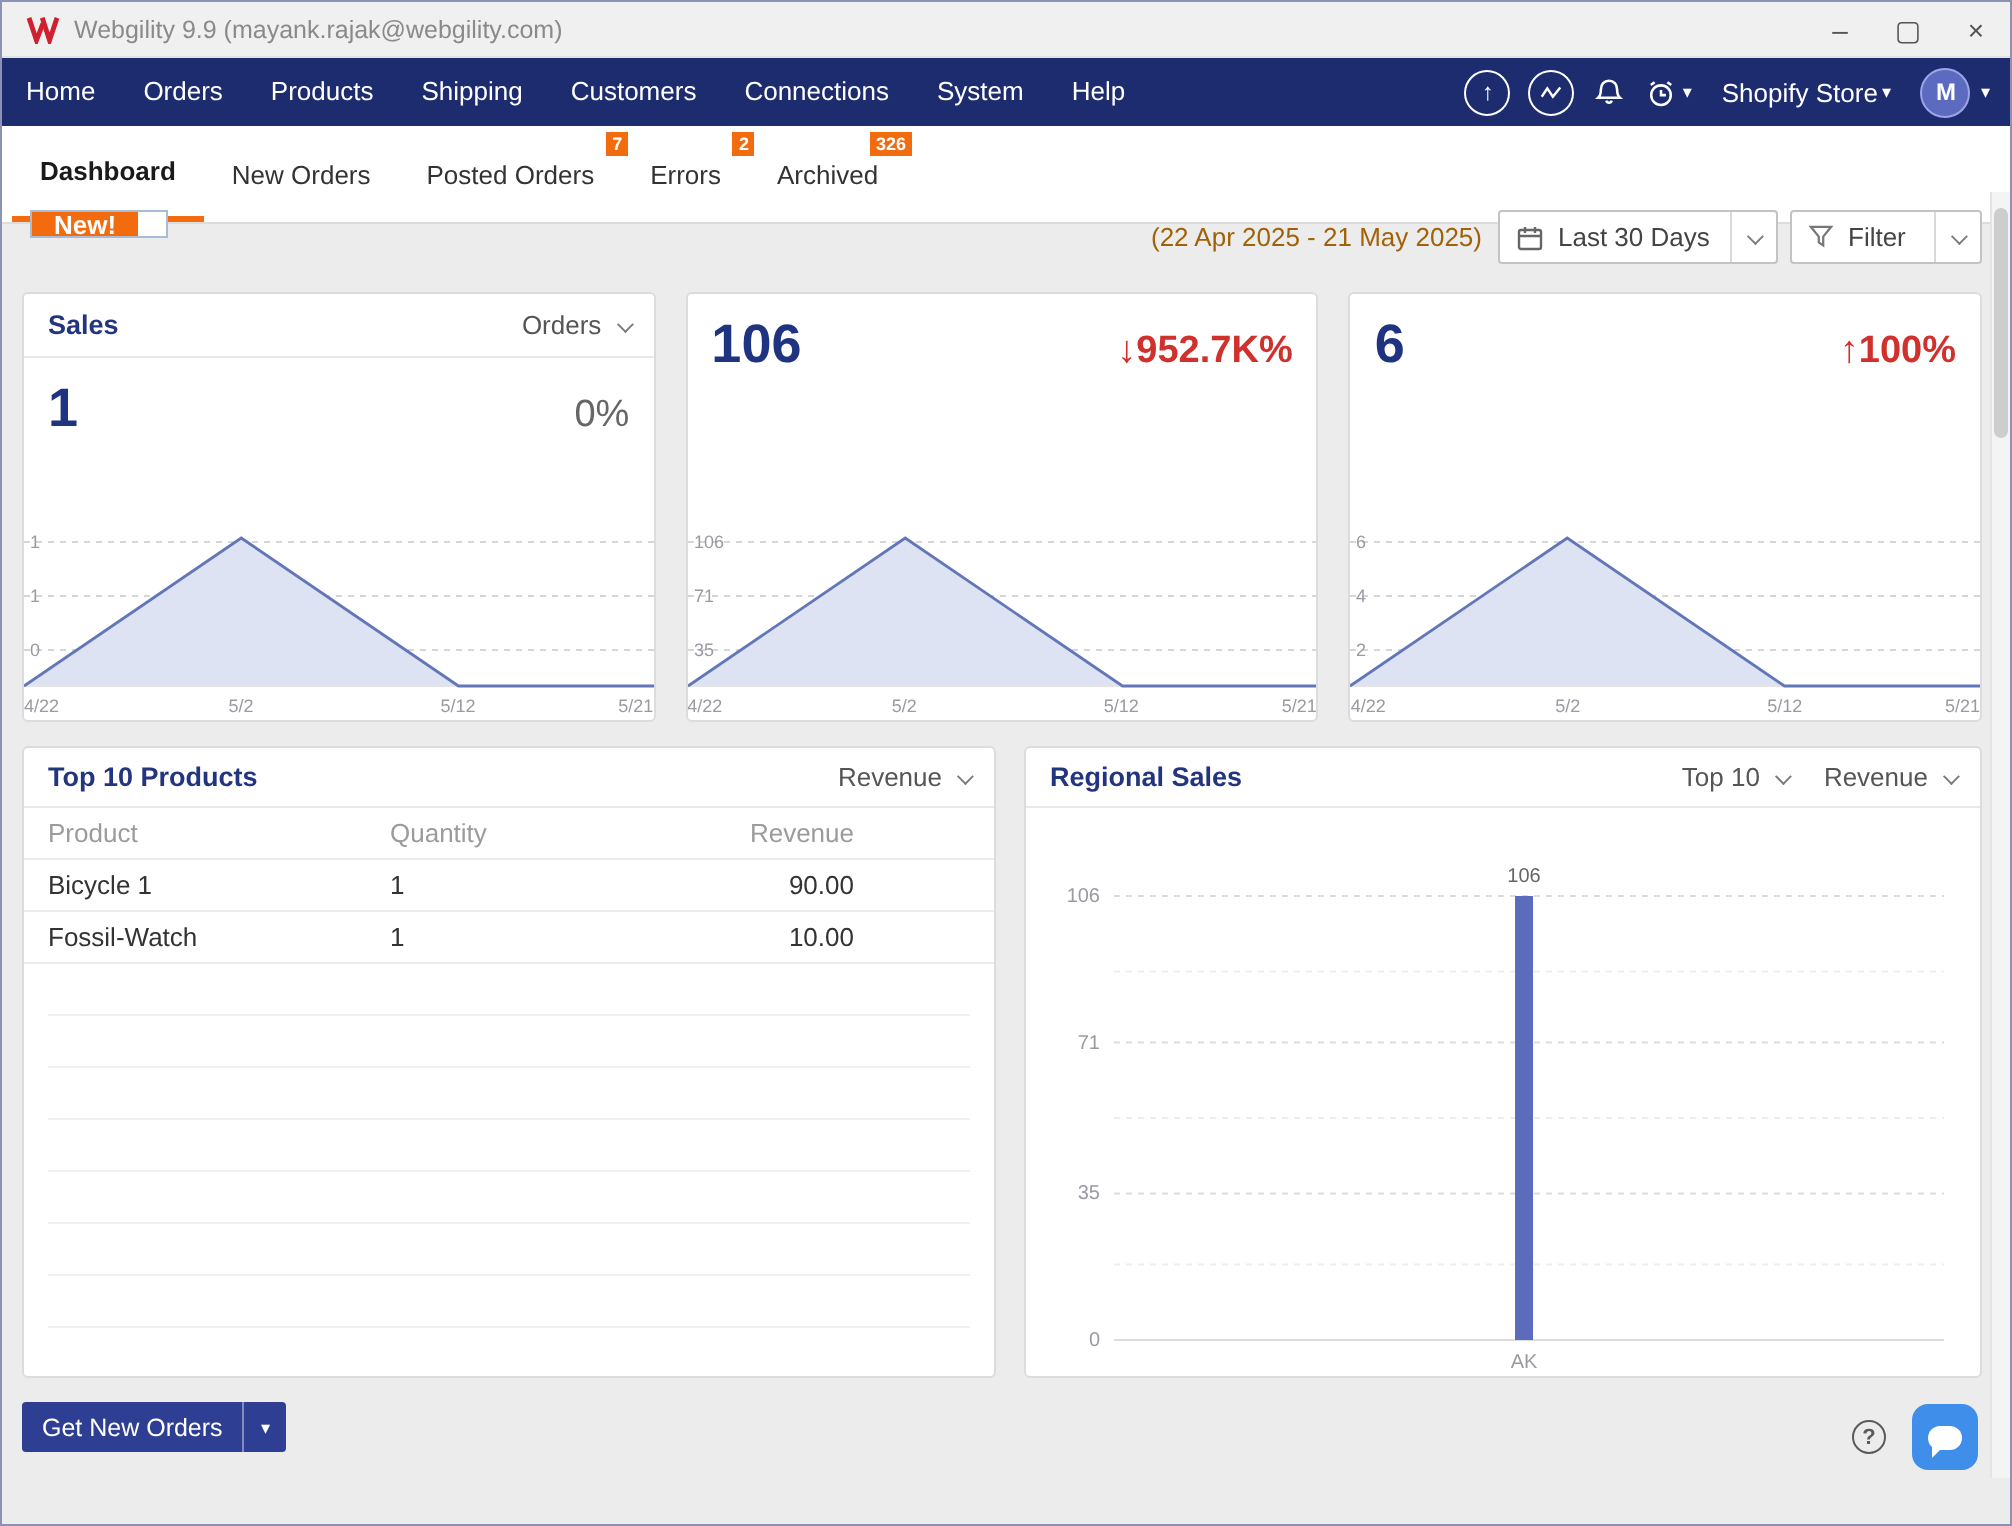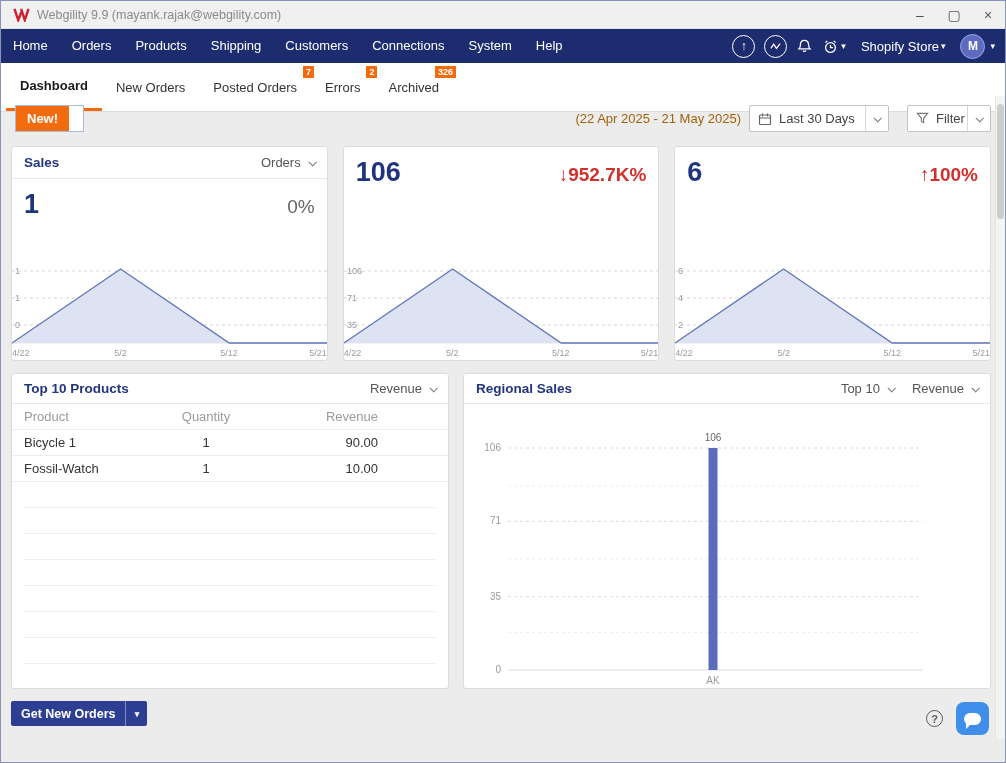--- a/index.html
+++ b/index.html
@@ -23,27 +23,27 @@
   .avatar{width:25px;height:25px;border-radius:50%;background:#5c6bc0;border:1.5px solid #9aa6e8;display:flex;align-items:center;justify-content:center;font-size:12px;font-weight:bold;color:#fff}
 
   
   .tabbar{position:absolute;top:62px;left:0;width:100%;height:49px;background:#fff;border-bottom:1px solid #dcdcdc;display:flex;align-items:stretch;padding-left:5px}
   .tab{position:relative;padding:0 14px;font-size:13px;color:#333;display:flex;align-items:center;cursor:default}
   .tab.active{color:#1a1a1a;font-weight:bold;border-bottom:3px solid #f26b0f}
   .tab-badge{position:absolute;top:3px;right:-3px;background:#f26b0f;color:#fff;font-size:9px;font-weight:bold;padding:1px 3px;line-height:10px}
 
   
   .toolbar{position:absolute;top:104px;left:14px;right:14px;height:28px;font-size:13px}
-  .analytics-box{position:absolute;left:0;top:0;height:27px;display:flex;align-items:center;background:#fff;border:1px solid #a9bbd6;padding-right:14px}
+  .analytics-box{position:absolute;left:0;top:0;height:14px;display:flex;align-items:center;background:#fff;border:1px solid #a9bbd6;padding-right:14px}
   .new-badge{background:#f26b0f;color:#fff;font-weight:bold;font-size:13px;height:100%;display:flex;align-items:center;padding:0 11px}
   .analytics-link{color:#2a50a5;font-weight:bold;padding-left:12px}
   .date-range{position:absolute;right:250px;top:6px;color:#a16207}
   .combo{position:absolute;top:0;height:27px;background:#fff;border:1px solid #c3c3c3;border-radius:2px;display:flex;align-items:center;padding:0 8px;color:#444}
   .combo.period{right:102px;width:140px}
-  .combo.filter{right:0;width:84px}
+  .combo.filter{right:0;width:96px}
   .combo .sep{margin-left:auto;border-left:1px solid #d9d9d9;align-self:stretch;margin-right:8px}
   .chev{display:inline-block;width:6px;height:6px;border-right:1.5px solid #7a7a7a;border-bottom:1.5px solid #7a7a7a;transform:rotate(45deg) translateY(-1px)}
   .combo .icon{margin-right:7px;display:flex}
 
   
   .cards{position:absolute;top:145px;left:10px;right:14px;display:flex;gap:15px}
   .card{flex:1;height:215px;background:#fff;border:1px solid #dcdcdc;border-radius:3px;position:relative;overflow:hidden}
   .card-head{height:32px;display:flex;align-items:center;padding:0 12px;border-bottom:1px solid #e8e8e8}
   .card-title{font-size:13.5px;font-weight:bold;color:#23357e}
   .selector{margin-left:auto;display:flex;align-items:center;font-size:13px;color:#555;gap:8px;cursor:default}
@@ -53,36 +53,36 @@
   .change.neutral{color:#666}
   .change.down,.change.up{color:#d0312d;font-weight:bold}
   .spark-wrap{position:absolute;left:0;right:0;top:106px;height:106px}
   .spark-wrap svg{display:block}
   .spark-x{position:relative;height:14px;font-size:9px;color:#9a9aa2}
   .spark-x span{position:absolute;top:3px;white-space:nowrap}
 
   
   .panels{position:absolute;top:372px;left:10px;right:14px;height:316px;display:flex;gap:14px}
   .panel{background:#fff;border:1px solid #dcdcdc;border-radius:3px;position:relative;overflow:hidden}
-  .panel.products{width:438px}
+  .panel.products{width:487px}
   .panel.regional{flex:1}
   .panel-head{height:30px;display:flex;align-items:center;padding:0 12px;border-bottom:1px solid #e8e8e8;gap:18px}
   .panel-title{font-size:13.5px;font-weight:bold;color:#23357e;margin-right:auto}
   .thead,.trow{display:flex;align-items:center;height:26px;padding:0 12px;font-size:13px;border-bottom:1px solid #ececec}
   .thead{color:#9b9b9b}
   .trow{color:#333}
   .col-p{flex:1}
-  .col-q{width:120px;text-align:center}
+  .col-q{width:120px;}
   .col-r{width:170px;text-align:right;padding-right:58px}
   .empty-row{height:26px;border-bottom:1px solid #f0f0f0;margin:0 12px}
   .barchart-host{position:absolute;left:8px;right:6px;top:46px}
   svg text{font-family:"Liberation Sans",sans-serif}
 
   
-  .gno{position:absolute;top:700px;left:10px;height:25px;background:#2e3f93;color:#fff;display:flex;align-items:stretch;border-radius:2px;font-size:12.5px;font-weight:bold;cursor:default}
+  .gno{position:absolute;top:700px;left:10px;height:25px;background:#2e3f93;color:#fff;display:flex;align-items:stretch;border-radius:2px;font-size:12.5px;font-weight:normal;cursor:default}
   .gno-main{display:flex;align-items:center;padding:0 10px}
   .gno-caret{width:22px;display:flex;align-items:center;justify-content:center;border-left:1px solid rgba(255,255,255,.4);font-size:9px}
   .help-btn{position:absolute;top:709px;right:62px;width:17px;height:17px;border:1.6px solid #5a5a5a;border-radius:50%;display:flex;align-items:center;justify-content:center;font-size:11px;font-weight:bold;color:#5a5a5a}
   .chat-btn{position:absolute;top:701px;right:16px;width:33px;height:33px;background:#3f8fea;border-radius:8px;display:flex;align-items:center;justify-content:center}
   .chat-glyph{position:relative;width:17px;height:12px;background:#fff;border-radius:6px}
   .chat-glyph::after{content:"";position:absolute;left:2px;bottom:-4px;border:4px solid transparent;border-top-color:#fff;border-left-color:#fff}
 
   
   .scrollbar{position:absolute;top:95px;right:0;width:10px;bottom:23px;background:#f4f4f4;border-left:1px solid #e4e4e4}
   .scroll-thumb{position:absolute;top:8px;left:1px;width:7px;height:115px;background:#cdcdcd;border-radius:4px}

